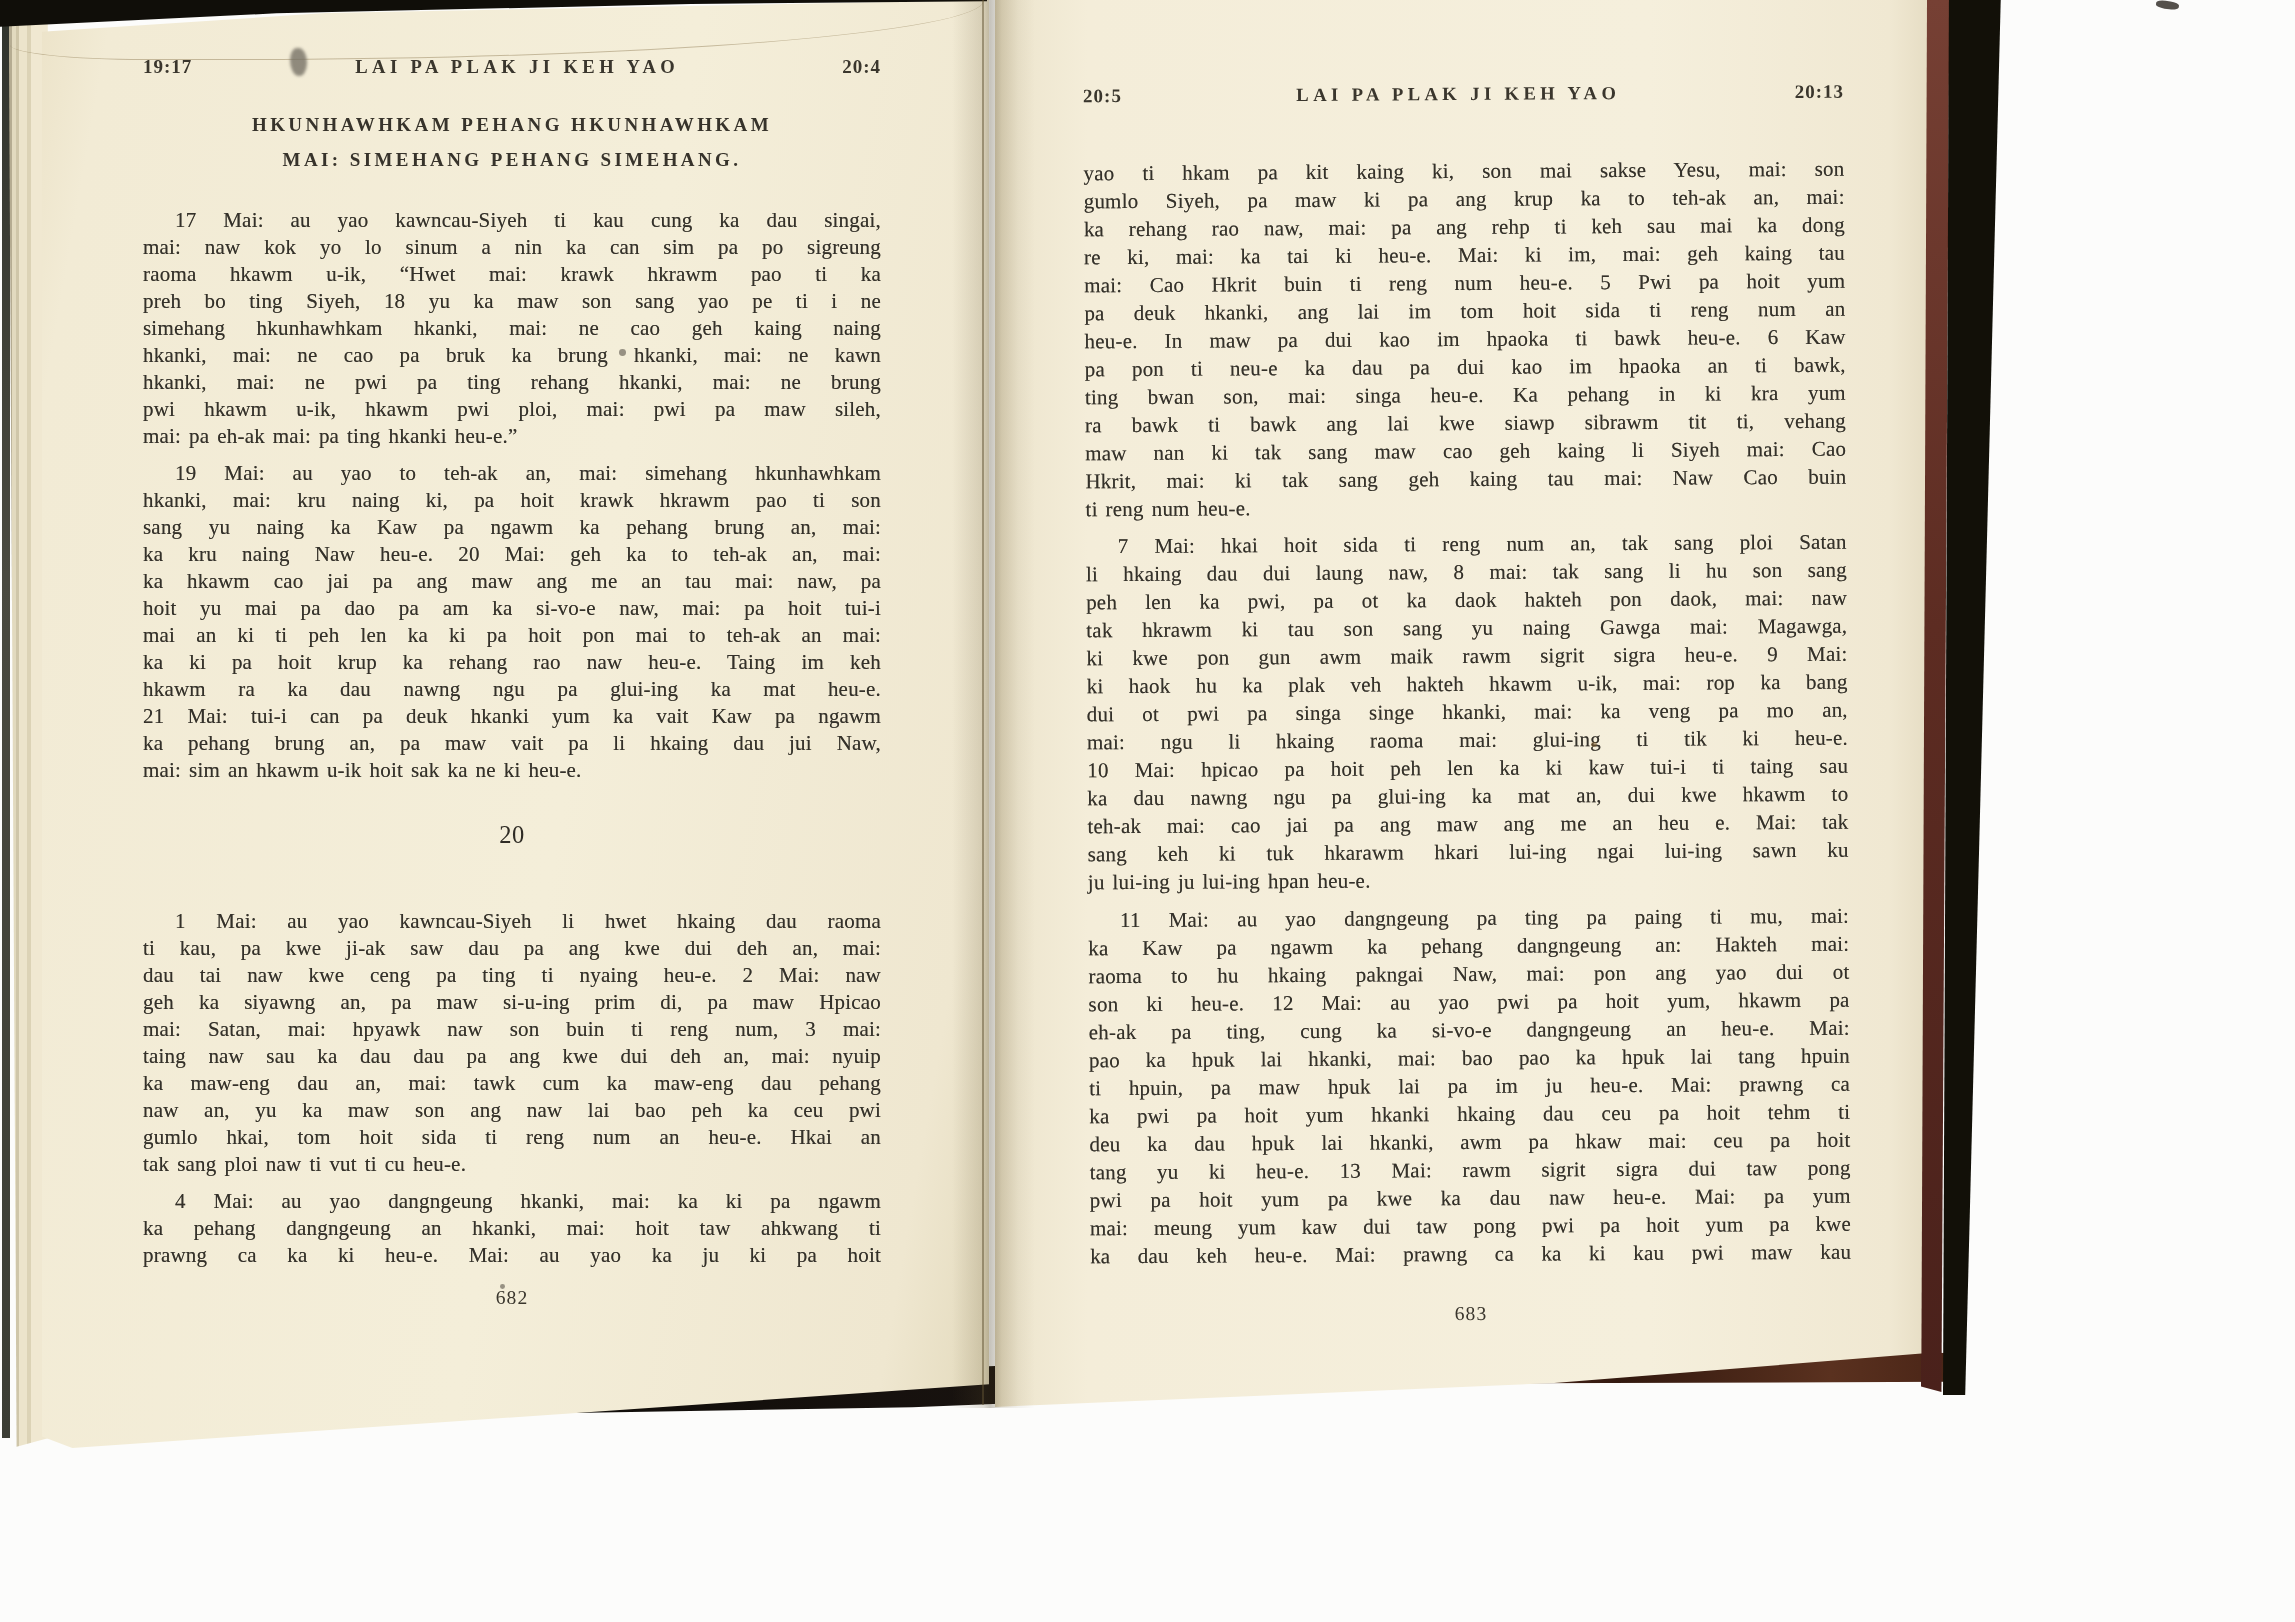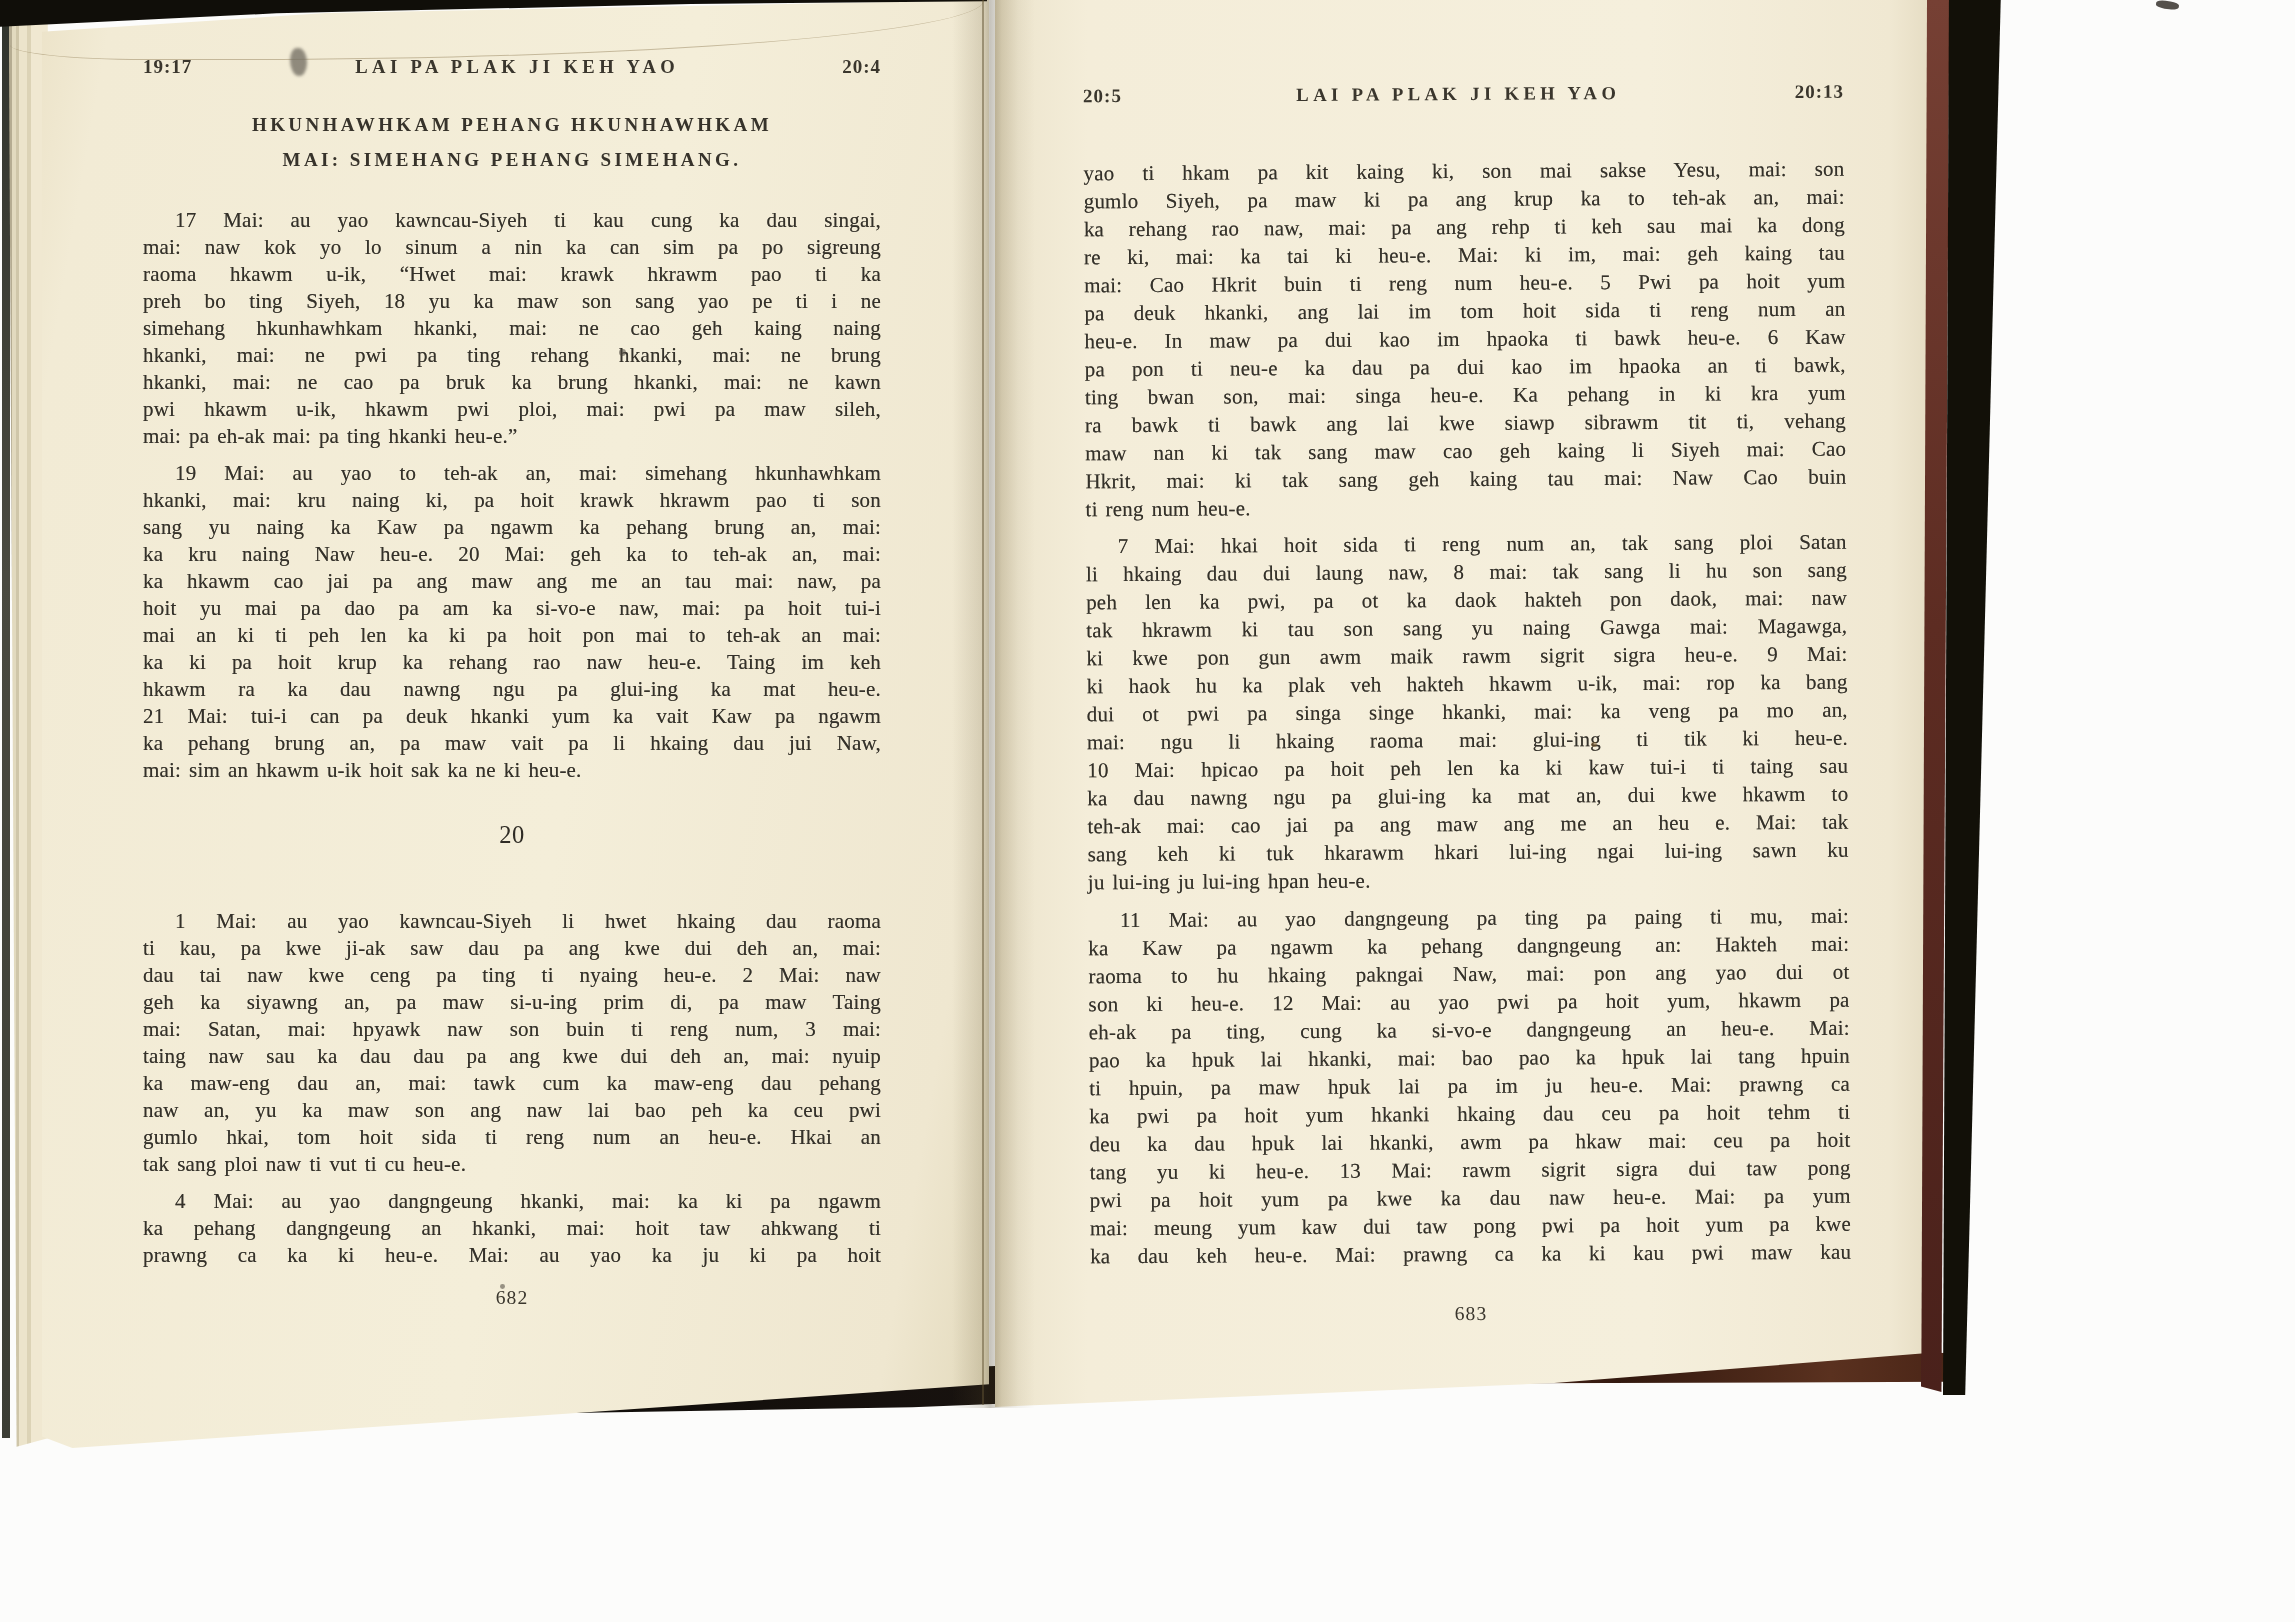--- a/index.html
+++ b/index.html
@@ -141,22 +141,22 @@
         <div>HKUNHAWHKAM PEHANG HKUNHAWHKAM</div>
         <div>MAI: SIMEHANG PEHANG SIMEHANG.</div>
       </div>
       <div class="body-text" id="left-blocks">
           <div class="para">
             <div class="line indent">17 Mai: au yao kawncau-Siyeh ti kau cung ka dau singai,</div>
             <div class="line">mai: naw kok yo lo sinum a nin ka can sim pa po sigreung</div>
             <div class="line">raoma hkawm u-ik, “Hwet mai: krawk hkrawm pao ti ka</div>
             <div class="line">preh bo ting Siyeh, 18 yu ka maw son sang yao pe ti i ne</div>
             <div class="line">simehang hkunhawhkam hkanki, mai: ne cao geh kaing naing</div>
+            <div class="line">hkanki, mai: ne cao pa bruk ka brung hkanki, mai: ne kawn</div>
             <div class="line">hkanki, mai: ne pwi pa ting rehang hkanki, mai: ne brung</div>
-            <div class="line">hkanki, mai: ne cao pa bruk ka brung hkanki, mai: ne kawn</div>
             <div class="line">pwi hkawm u-ik, hkawm pwi ploi, mai: pwi pa maw sileh,</div>
             <div class="line short">mai: pa eh-ak mai: pa ting hkanki heu-e.”</div>
           </div>
           <div class="para">
             <div class="line indent">19 Mai: au yao to teh-ak an, mai: simehang hkunhawhkam</div>
             <div class="line">hkanki, mai: kru naing ki, pa hoit krawk hkrawm pao ti son</div>
             <div class="line">sang yu naing ka Kaw pa ngawm ka pehang brung an, mai:</div>
             <div class="line">ka kru naing Naw heu-e.  20 Mai: geh ka to teh-ak an, mai:</div>
             <div class="line">ka hkawm cao jai pa ang maw ang me an tau mai: naw, pa</div>
             <div class="line">hoit yu mai pa dao pa am ka si-vo-e naw, mai: pa hoit tui-i</div>
@@ -165,21 +165,21 @@
             <div class="line">hkawm ra ka dau nawng ngu pa glui-ing ka mat heu-e.</div>
             <div class="line">21 Mai: tui-i can pa deuk hkanki yum ka vait Kaw pa ngawm</div>
             <div class="line">ka pehang brung an, pa maw vait pa li hkaing dau jui Naw,</div>
             <div class="line short">mai: sim an hkawm u-ik hoit sak ka ne ki heu-e.</div>
           </div>
           <div class="chapter">20</div>
           <div class="para">
             <div class="line indent">1 Mai: au yao kawncau-Siyeh li hwet hkaing dau raoma</div>
             <div class="line">ti kau, pa kwe ji-ak saw dau pa ang kwe dui deh an, mai:</div>
             <div class="line">dau tai naw kwe ceng pa ting ti nyaing heu-e.  2 Mai: naw</div>
-            <div class="line">geh ka siyawng an, pa maw si-u-ing prim di, pa maw Taing</div>
+            <div class="line">geh ka siyawng an, pa maw si-u-ing prim di, pa maw Hpicao</div>
             <div class="line">mai: Satan, mai: hpyawk naw son buin ti reng num, 3 mai:</div>
             <div class="line">taing naw sau ka dau dau pa ang kwe dui deh an, mai: nyuip</div>
             <div class="line">ka maw-eng dau an, mai: tawk cum ka maw-eng dau pehang</div>
             <div class="line">naw an, yu ka maw son ang naw lai bao peh ka ceu pwi</div>
             <div class="line">gumlo hkai, tom hoit sida ti reng num an heu-e.  Hkai an</div>
             <div class="line short">tak sang ploi naw ti vut ti cu heu-e.</div>
           </div>
           <div class="para">
             <div class="line indent">4 Mai: au yao dangngeung hkanki, mai: ka ki pa ngawm</div>
             <div class="line">ka pehang dangngeung an hkanki, mai: hoit taw ahkwang ti</div>

